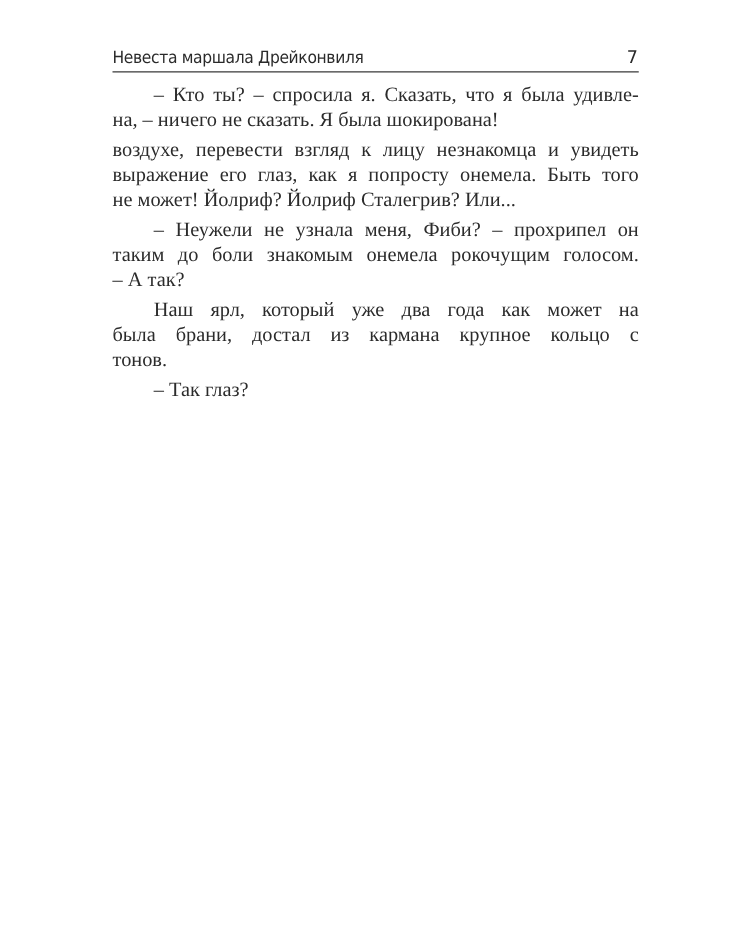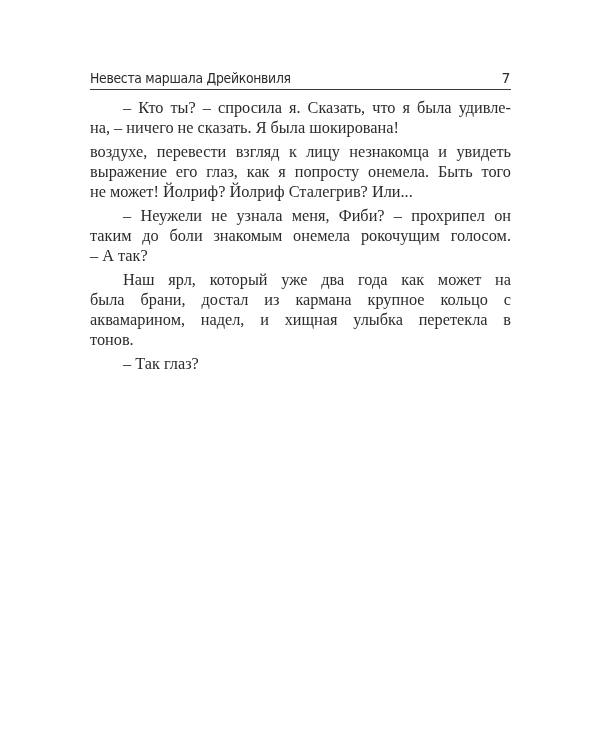--- a/index.html
+++ b/index.html
@@ -18,21 +18,20 @@
     display: flex;
     justify-content: space-between;
     align-items: flex-end;
     font-family: "DejaVu Sans", sans-serif;
     font-size: 13.5px;
     color: #2a2a2a;
     letter-spacing: -0.3px;
     padding-bottom: 3px;
     border-bottom: 1.3px solid #3a3a3a;
     height: 18px;
-    margin-top: 32px;
   }
   .running-head .title { transform: scaleX(0.92); transform-origin: left bottom; white-space: nowrap; }
   .running-head .num { font-size: 14px; padding-right: 1px; }
   .body-text {
     margin-top: 8px;
     font-family: "Liberation Serif", "DejaVu Serif", serif;
     font-size: 16.3px;
     line-height: 20px;
     color: #2b2b2b;
   }
@@ -61,20 +60,19 @@
       <span class="line last">не может! Йолриф? Йолриф Сталегрив? Или...</span>
     </div>
     <div class="p">
       <span class="line first">– Неужели не узнала меня, Фиби? – прохрипел он</span>
       <span class="line">таким до боли знакомым онемела рокочущим голосом.</span>
       <span class="line last">– А так?</span>
     </div>
     <div class="p">
       <span class="line first">Наш ярл, который уже два года как может на</span>
       <span class="line">была брани, достал из кармана крупное кольцо с</span>
-      <span class="line">аквамарином, надел, и хищная улыбка перетекла в</span>
       <span class="line last">тонов.</span>
     </div>
     <div class="p">
       <span class="line first last">– Так глаз?</span>
     </div>
   </div>
 </div>
 
 </body></html>

